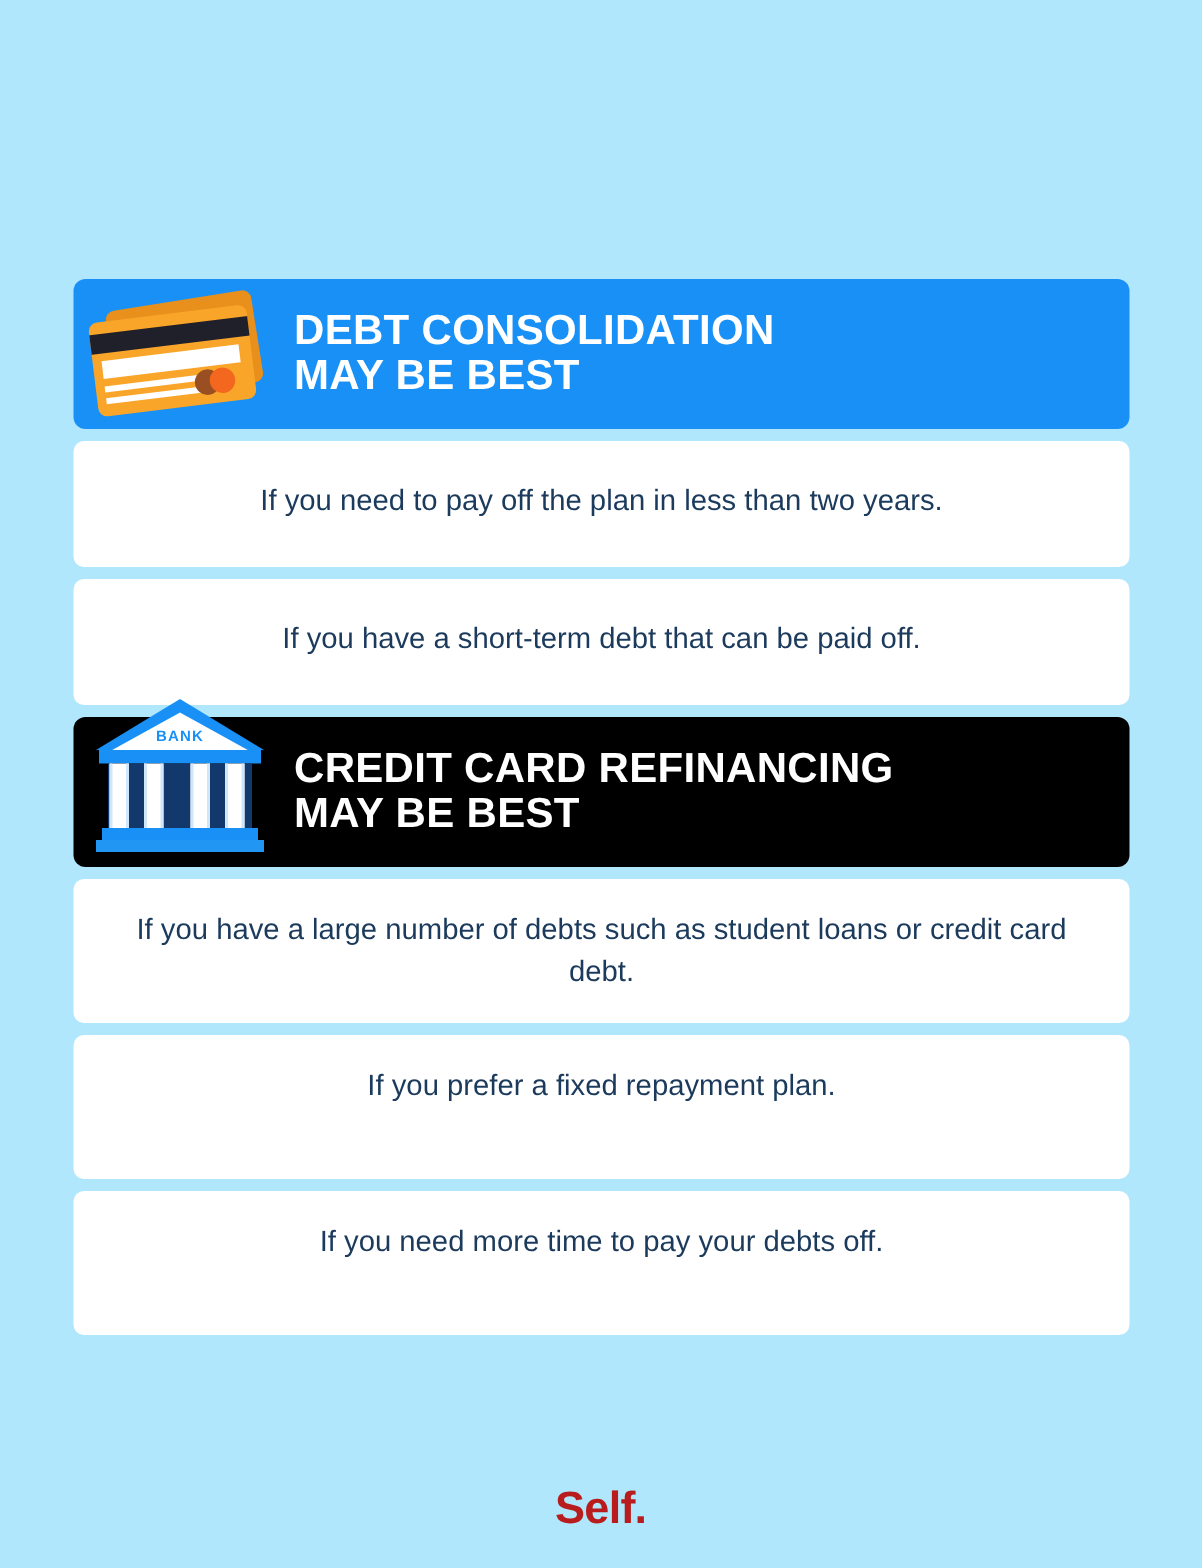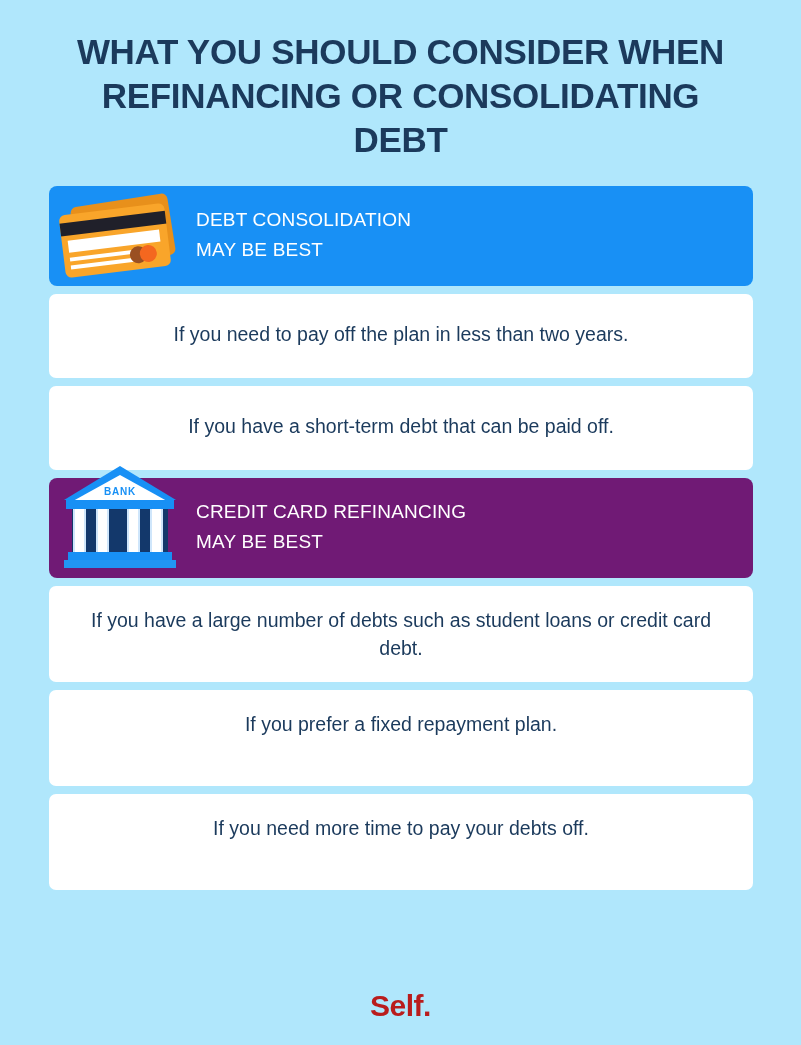--- a/index.html
+++ b/index.html
@@ -40,32 +40,32 @@
   
   .banner {
     position:relative;
     height:100px;
     border-radius:8px;
     display:flex;
     align-items:center;
     overflow:visible;
   }
   .banner.blue   { background:#1890f5; }
-  .banner.orange { background:#701a75; }
+  .banner.orange { background:#000000; }
 
   .banner-icon {
     position:relative;
     width:147px;
     height:100px;
     flex:0 0 147px;
   }
   .banner-text {
     color:#ffffff;
-    font-size:19px;
-    font-weight:normal;
+    font-size:28px;
+    font-weight:bold;
     line-height:30px;
     letter-spacing:0.2px;
     padding-bottom:2px;
   }
 
   
   .card {
     background:#ffffff;
     border-radius:7px;
     height:84px;
@@ -199,21 +199,20 @@
     font-size:30px;
     font-weight:bold;
     letter-spacing:-0.5px;
   }
 </style>
 </head>
 <body>
 
 <div class="page">
 
-  <div class="title">WHAT YOU SHOULD CONSIDER WHEN REFINANCING OR CONSOLIDATING DEBT</div>
 
   <div class="stack">
 
     <div class="row">
       <div class="banner blue">
         <div class="banner-icon">
           <div class="cc">
             <div class="cc-back"></div>
             <div class="cc-front">
               <div class="cc-stripe"></div>

